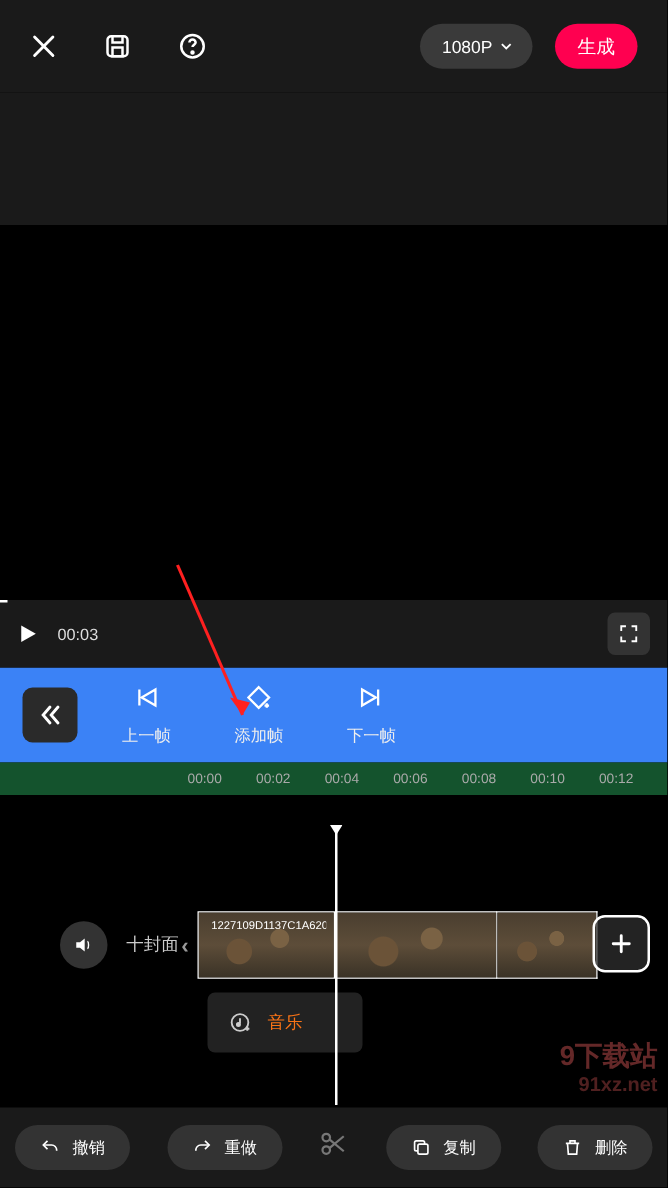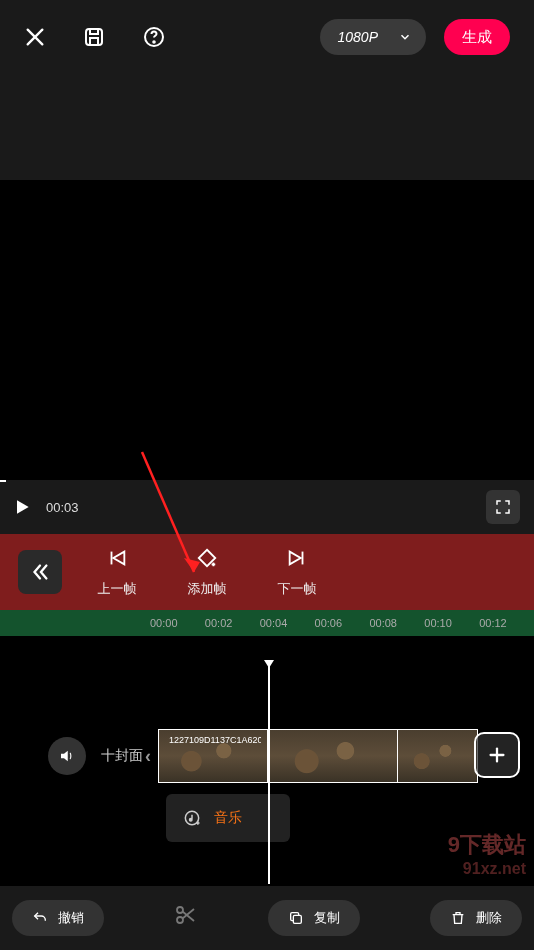--- a/index.html
+++ b/index.html
@@ -25,22 +25,21 @@
 .icon-btn { display:flex; align-items:center; justify-content:center; color:#fff; cursor:pointer; }
 .resolution-pill {
   background: #3a3a3a;
   border-radius: 18px;
   height: 36px;
   padding: 0 14px 0 18px;
   display: flex;
   align-items: center;
   font-size: 14px;
   font-weight: 500;
-  gap: 20px;
-  font-style: italic;
+  gap: 4px;
 }
 .generate-btn {
   background: #ff0050;
   border-radius: 18px;
   height: 36px;
   padding: 0 18px;
   display: flex;
   align-items: center;
   font-size: 15px;
   font-weight: 500;
@@ -67,21 +66,21 @@
   position:absolute; right:14px; top:50%; transform:translateY(-50%);
   width:34px; height:34px; background:#333; border-radius:6px;
   display:flex; align-items:center; justify-content:center;
 }
 .arrow-overlay {
   position:absolute; left:132px; top:446px; width:100px; height:140px;
   pointer-events:none;
 }
 .frame-nav-row {
   height: 76px;
-  background:#7f1d1d;
+  background:#3b82f6;
   display:flex;
   align-items:center;
 }
 .collapse-btn {
   width:44px; height:44px; background:#2a2a2a; border-radius:8px;
   margin-left:18px;
   display:flex; align-items:center; justify-content:center;
 }
 .frame-nav-items {
   display:flex; gap:40px; margin-left:30px;
@@ -354,20 +353,27 @@
 <div class="playhead"></div>
 
 <div class="bottom-bar">
   <div class="pill-btn">
     <svg width="16" height="16" viewBox="0 0 24 24" fill="none" stroke="#fff" stroke-width="2">
         <path d="M9 14L4 9l5-5"></path>
         <path d="M4 9h10a6 6 0 016 6v1"></path>
       </svg>
     <span>撤销</span>
   </div>
+  <div class="pill-btn">
+    <svg width="16" height="16" viewBox="0 0 24 24" fill="none" stroke="#fff" stroke-width="2">
+        <path d="M15 14l5-5-5-5"></path>
+        <path d="M20 9H10a6 6 0 00-6 6v1"></path>
+      </svg>
+    <span>重做</span>
+  </div>
   <div class="scissors">
     <svg width="24" height="24" viewBox="0 0 24 24" fill="none" stroke="#777" stroke-width="1.8">
         <circle cx="6" cy="7" r="3"></circle>
         <circle cx="6" cy="17" r="3"></circle>
         <line x1="8.5" y1="8.5" x2="20" y2="18"></line>
         <line x1="8.5" y1="15.5" x2="20" y2="6"></line>
       </svg>
   </div>
   <div class="pill-btn">
     <svg width="16" height="16" viewBox="0 0 24 24" fill="none" stroke="#fff" stroke-width="2">

